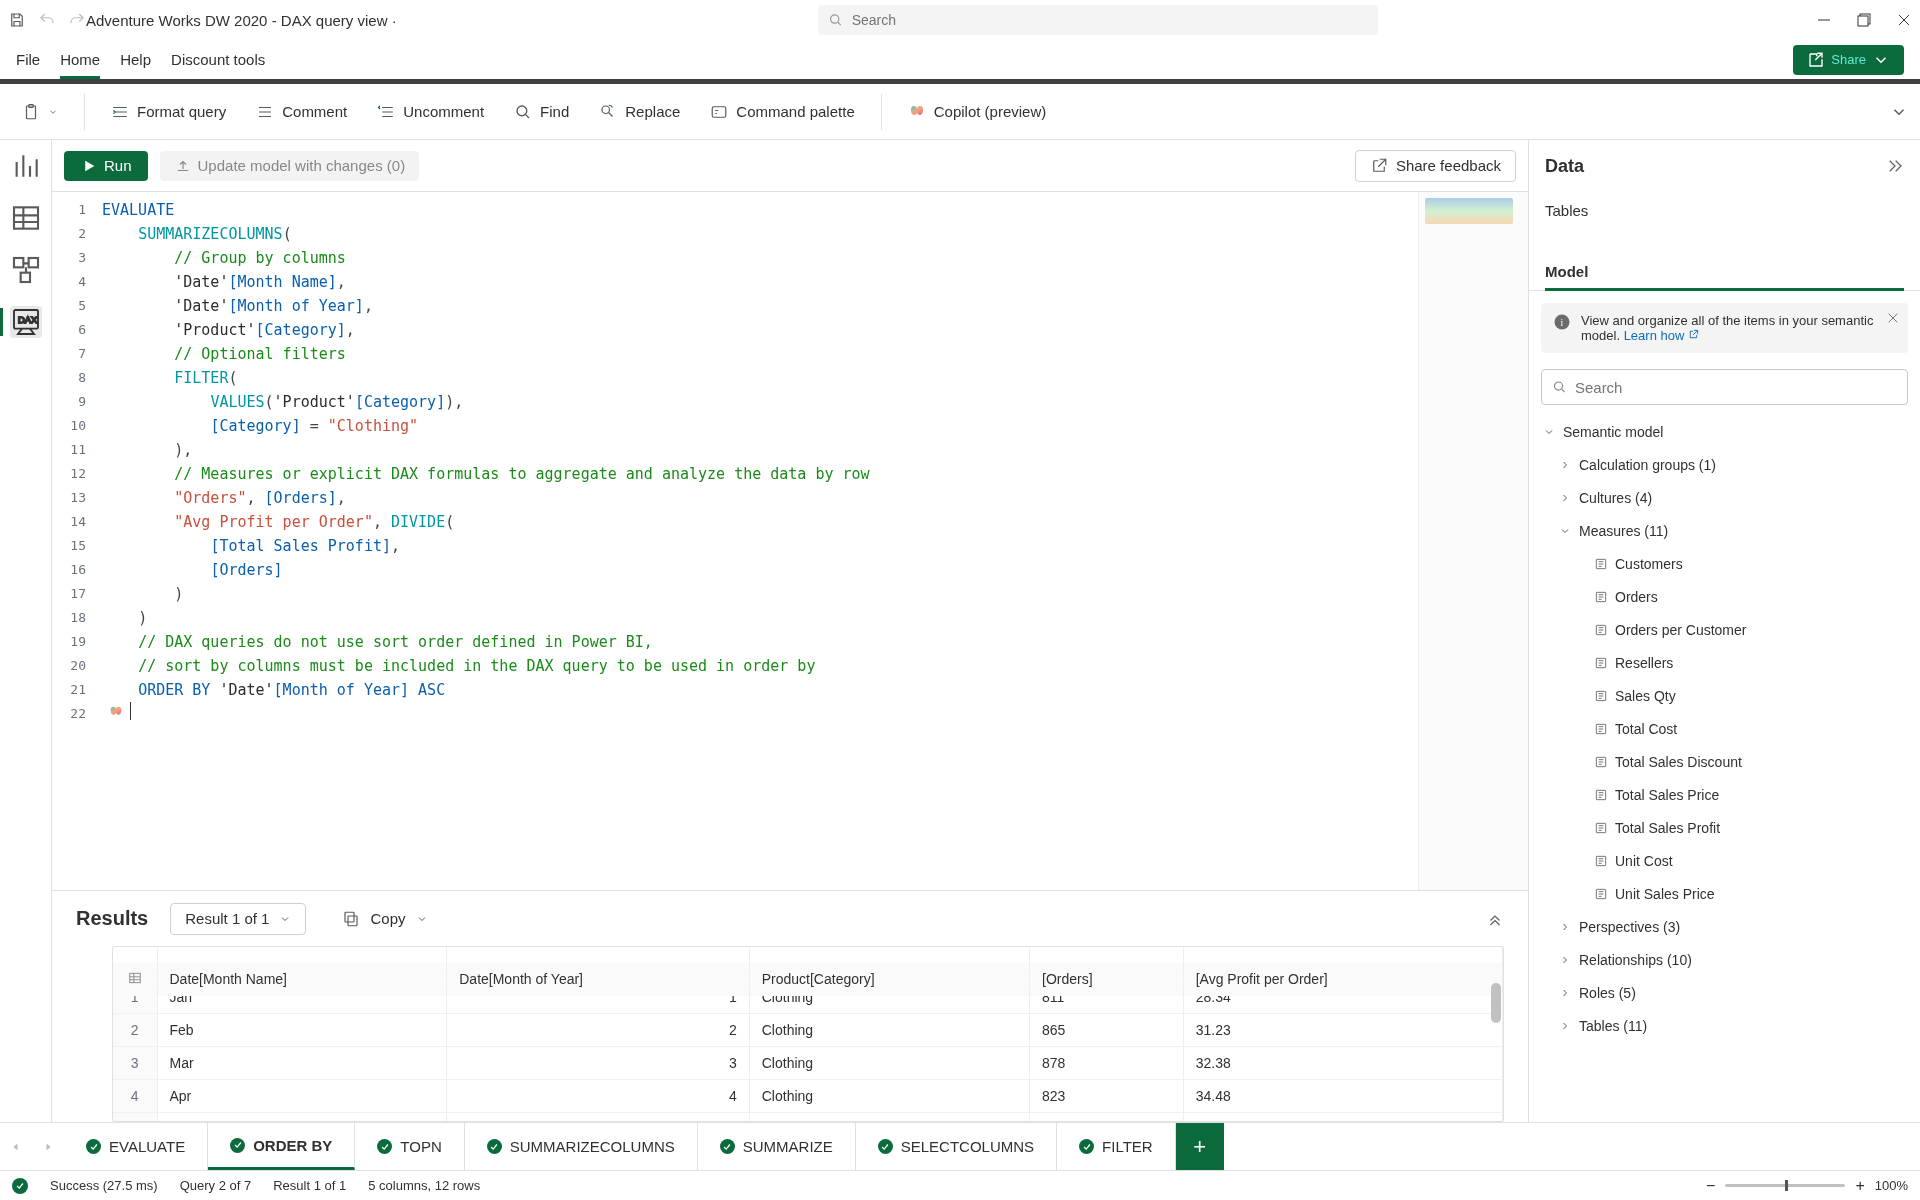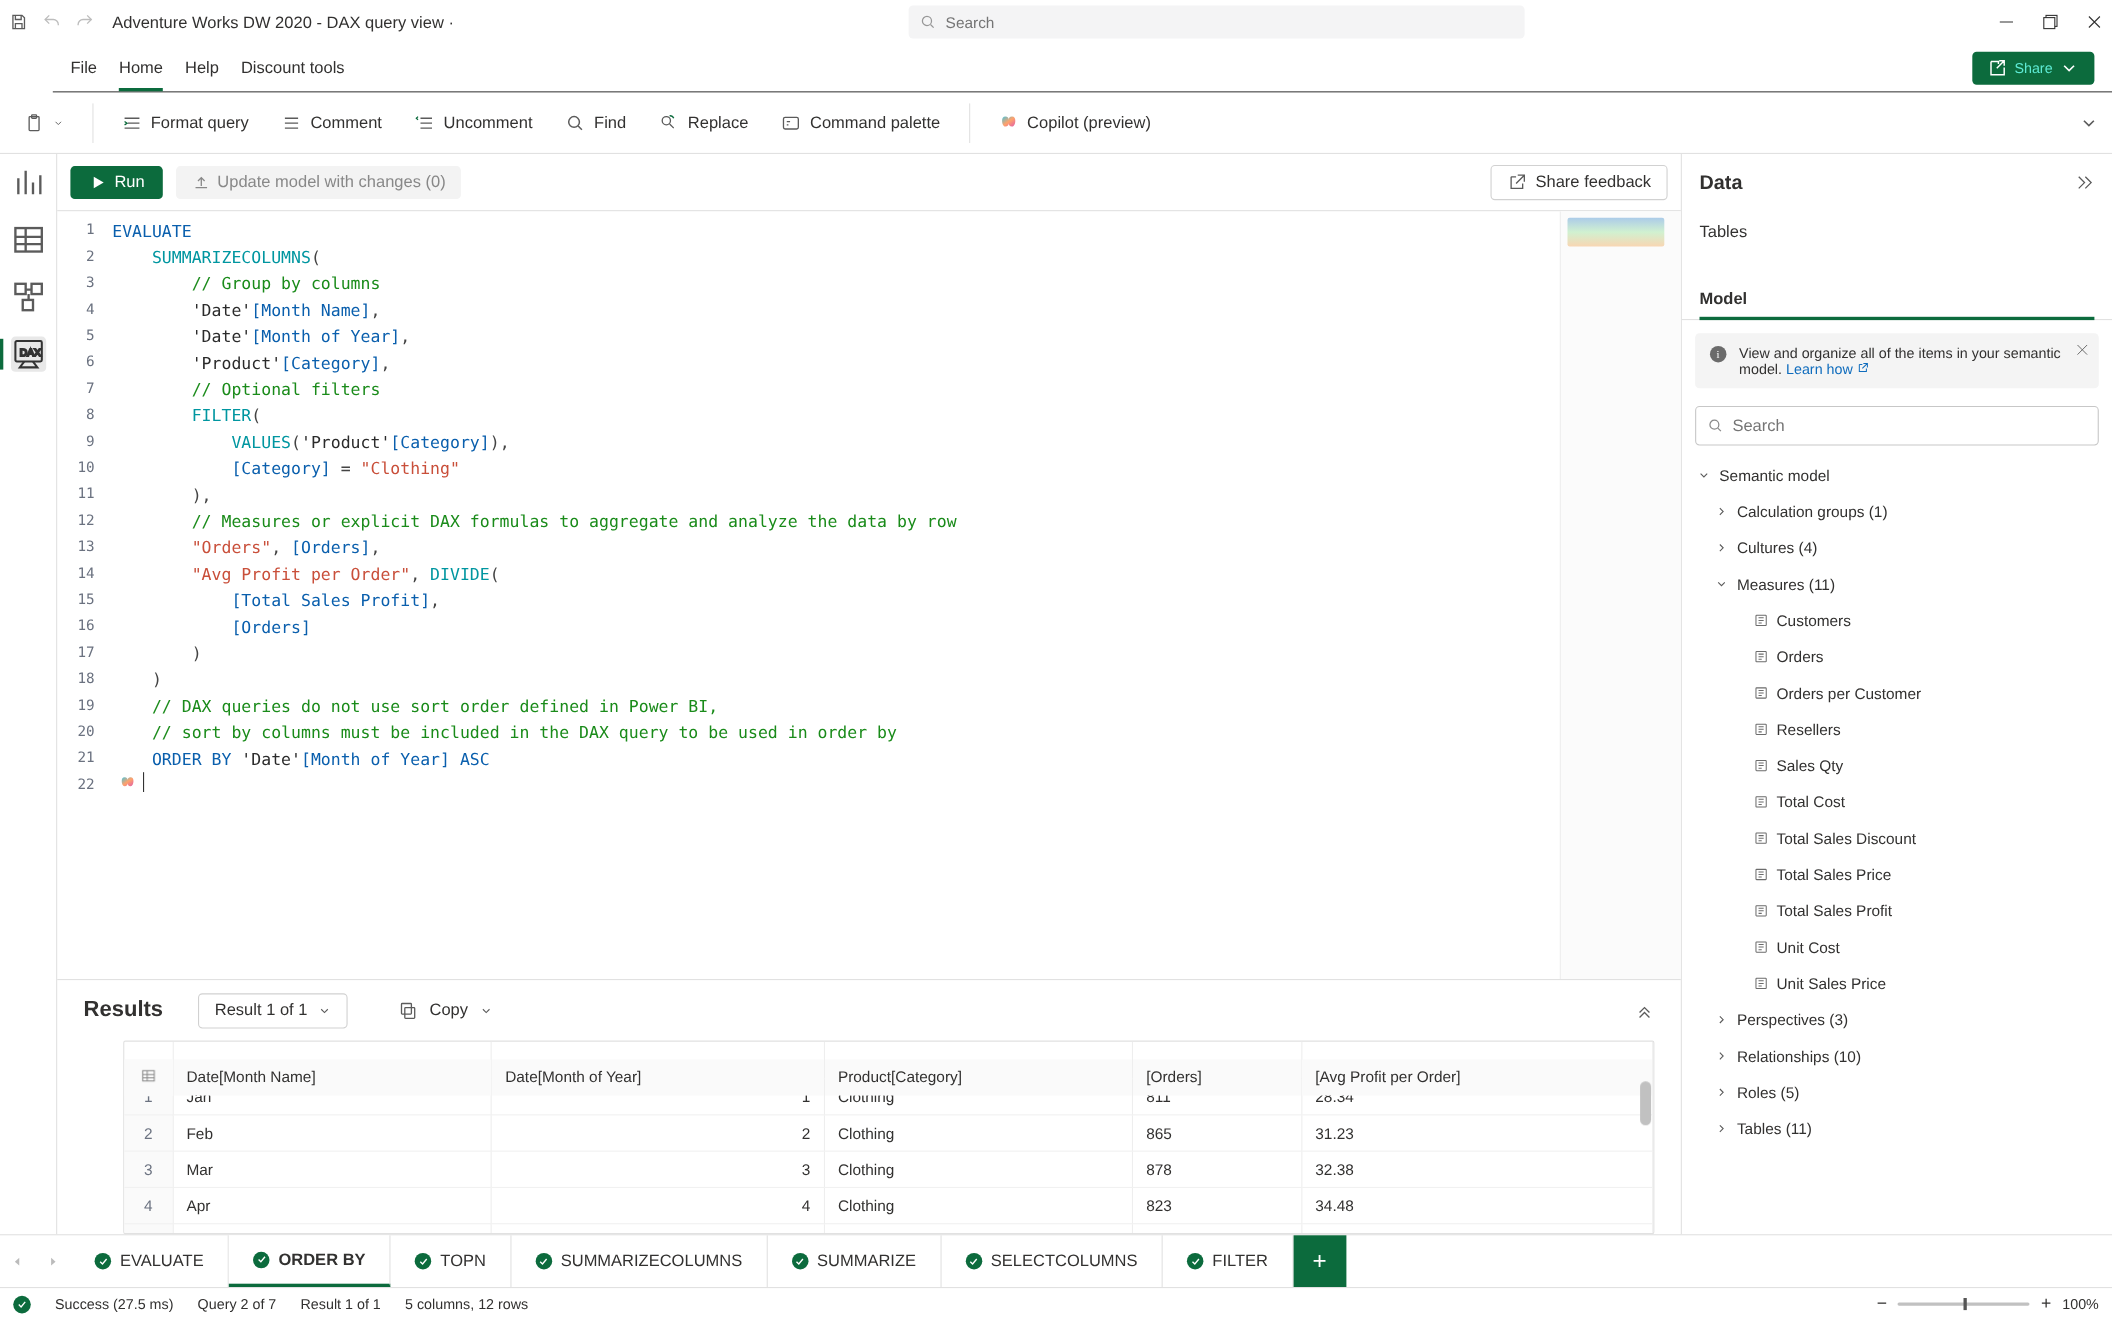--- a/index.html
+++ b/index.html
@@ -1,26 +1,26 @@
 <!DOCTYPE html>
 <html><head>
 <meta charset="utf-8">
 <style>
 * { box-sizing: border-box; margin: 0; padding: 0; }
 body { font-family: "Segoe UI", Arial, sans-serif; font-size: 13px; color: #323130; background: #fff; width: 1920px; height: 1200px; overflow: hidden; position: relative; }
 .titlebar { height: 40px; display: flex; align-items: center; padding: 0 8px; background: #fff; }
 .titlebar .icons-left { display: flex; gap: 12px; align-items: center; }
-.titlebar .title { margin-left: 16px; font-size: 15px; color: #323130; flex: 0 0 auto; }
+.titlebar .title { margin-left: 0; font-size: 15px; color: #323130; flex: 0 0 auto; }
 .titlebar .search-wrap { margin-left: auto; margin-right: auto; width: 560px; height: 30px; background: #f4f4f5; border-radius: 4px; display: flex; align-items: center; padding: 0 10px; }
 .titlebar .search-wrap svg { width: 16px; height: 16px; opacity: .6; margin-right: 8px; }
 .titlebar .search-input { border: none; outline: none; background: transparent; font-size: 14px; width: 100%; }
 .titlebar .win-controls { display: flex; gap: 24px; margin-left: 16px; }
 .titlebar .win-controls .ctrl { width: 16px; height: 16px; display: flex; align-items: center; justify-content: center; cursor: pointer; }
 
-.menubar { height: 44px; display: flex; align-items: stretch; padding: 0 16px; gap: 20px; border-bottom: 1px solid #404040; margin-left: 48px; }
+.menubar { height: 44px; display: flex; align-items: stretch; padding: 0 16px; gap: 20px; border-bottom: 5px solid #404040; }
 .menubar .mitem { display: flex; align-items: center; font-size: 15px; cursor: pointer; position: relative; }
 .menubar .mitem.active::after { content: ""; position: absolute; bottom: 0; left: 0; right: 0; height: 3px; background: #0c6b3d; }
 .menubar .share-btn { margin-left: auto; background: #0c6b3d; color: #5eead4; padding: 6px 14px; border-radius: 4px; display: flex; align-items: center; gap: 6px; cursor: pointer; align-self: center; }
 
 .toolbar { height: 56px; display: flex; align-items: center; padding: 0 12px; gap: 10px; border-bottom: 1px solid #e1e1e1; }
 .toolbar .tbtn { display: flex; align-items: center; gap: 8px; padding: 6px 10px; cursor: pointer; font-size: 15px; border-radius: 4px; }
 .toolbar .sep { width: 1px; height: 36px; background: #e1e1e1; margin: 0 6px; }
 .toolbar .divider-right { width: 1px; height: 36px; background: #e1e1e1; margin: 0 6px; }
 .toolbar .chev-right { margin-left: auto; cursor: pointer; }
 
@@ -45,21 +45,21 @@
 .tok-kw { color: #0a5fad; }
 .tok-fn { color: #0096a0; }
 .tok-com { color: #1a8b1a; }
 .tok-str { color: #c94f3a; }
 .tok-tbl { color: #2b2b2b; }
 .tok-col { color: #0a5fad; }
 .tok-punct { color: #444; }
 .minimap { width: 110px; border-left: 1px solid #eee; background: #fbfbfb; position: relative; }
 .minimap .thumb { position: absolute; top: 6px; left: 6px; width: 88px; height: 26px; background: linear-gradient(#5d9cd6, #a6e7a6, #f5b26b); opacity: .5; border-radius: 2px; }
 
-.results-head { height: 56px; display: flex; align-items: center; padding: 0 24px; gap: 32px; border-top: 1px solid #e1e1e1; }
+.results-head { height: 56px; display: flex; align-items: center; padding: 0 24px; gap: 22px; border-top: 1px solid #e1e1e1; }
 .results-head .title { font-size: 20px; font-weight: 600; }
 .results-head .pill { border: 1px solid #d1d1d1; padding: 6px 14px; border-radius: 4px; display: flex; align-items: center; gap: 10px; cursor: pointer; font-size: 15px; }
 .results-head .collapse-btn { margin-left: auto; cursor: pointer; }
 
 .grid-wrap { flex: 0 0 auto; position: relative; padding: 0 24px 0 60px; }
 .grid-scroll { overflow: hidden; height: 176px; border: 1px solid #e1e1e1; border-radius: 2px; position: relative; }
 .grid { border-collapse: collapse; width: 100%; font-size: 14px; }
 .grid th, .grid td { border-right: 1px solid #eee; border-bottom: 1px solid #f1f1f1; padding: 6px 12px; text-align: left; height: 33px; white-space: nowrap; }
 .grid th { background: #fafafa; font-weight: 400; color: #323130; position: sticky; top: 16px; }
 .grid .rownum { width: 44px; text-align: center; color: #6b7280; background: #fafafa; }

